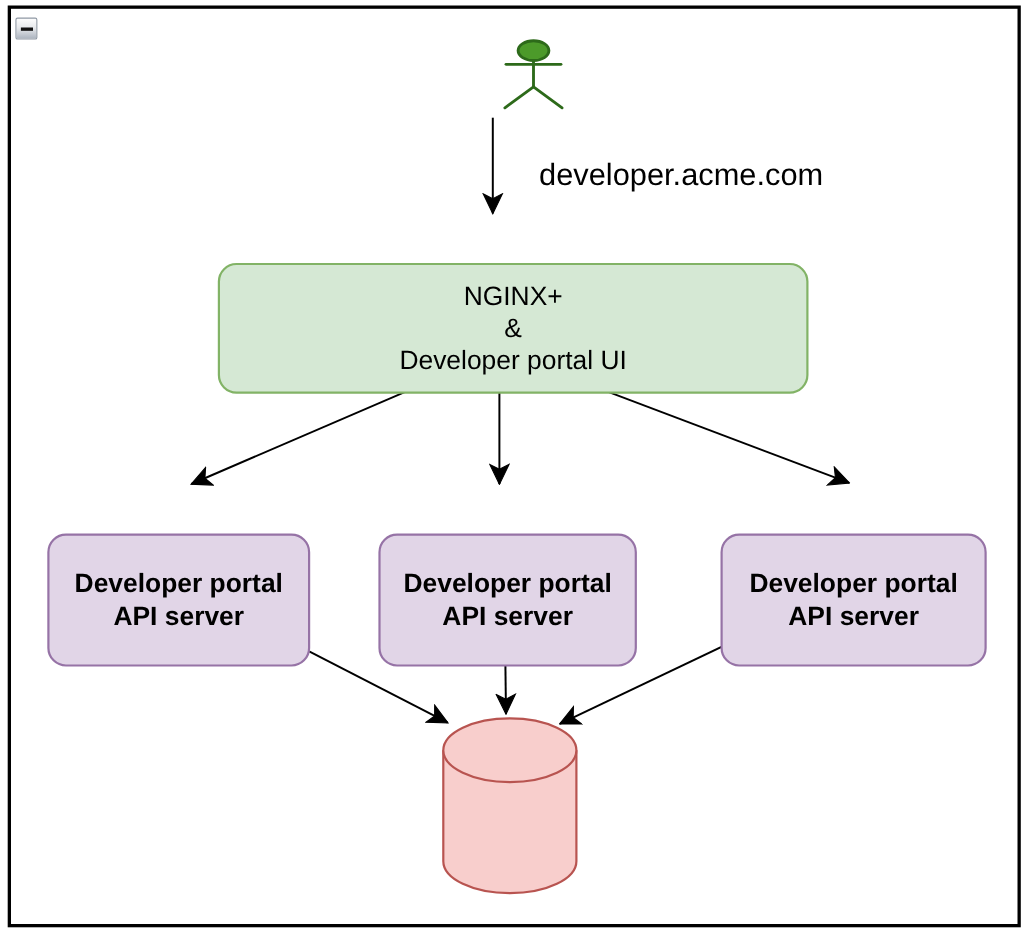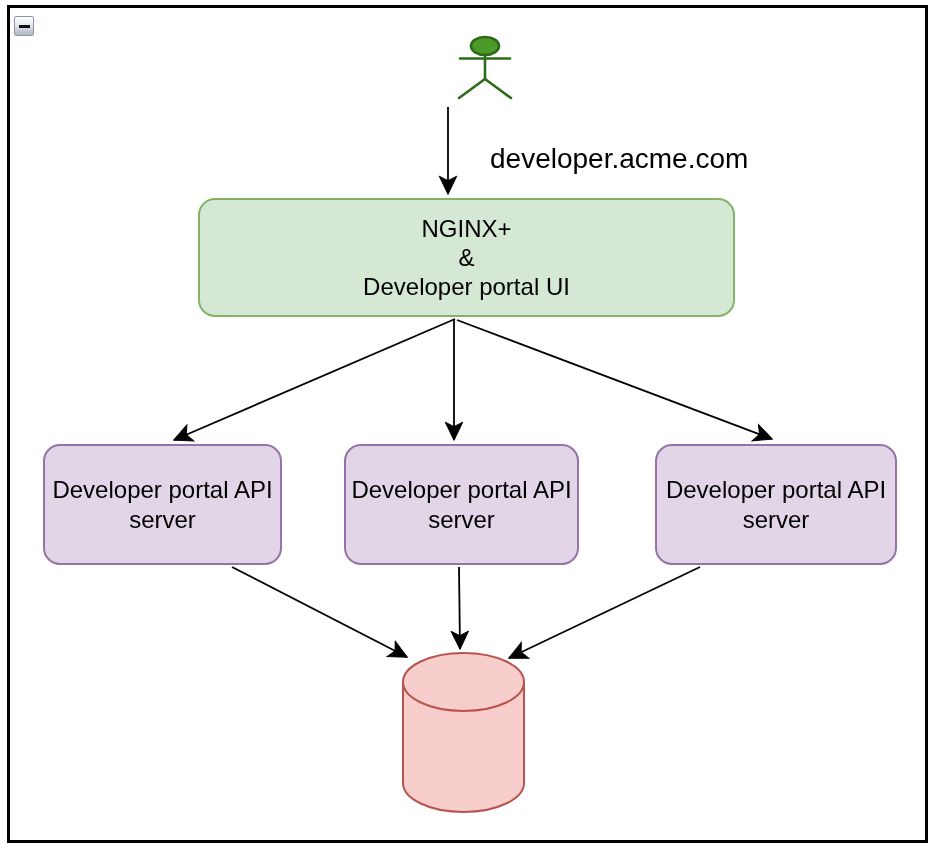--- a/index.html
+++ b/index.html
@@ -60,39 +60,41 @@
     box-sizing: border-box;
     display: flex;
     flex-direction: column;
     align-items: center;
     justify-content: center;
     text-align: center;
     font-size: 24px;
     color: #000000;
     z-index: 2;
     cursor: default;
+    margin-top: 41px;
   }
   .node.gateway {
     left: 198px;
     top: 198px;
     width: 537px;
     height: 119px;
     background: #d5e8d4;
     border: 2px solid #82b366;
     border-radius: 17px;
     line-height: 29px;
   }
   .node.api {
     top: 444px;
     height: 121px;
     background: #e1d5e7;
     border: 2px solid #9673a6;
     border-radius: 17px;
     line-height: 30px;
     padding: 0 4px;
+    font-weight: bold;
   }
   .node.api.pos-1 { left: 43px;  width: 239px; }
   .node.api.pos-2 { left: 344px; width: 235px; }
   .node.api.pos-3 { left: 655px; width: 242px; }
   .edge-label {
     position: absolute;
     font-size: 28px;
     line-height: 26px;
     color: #000000;
     white-space: nowrap;

